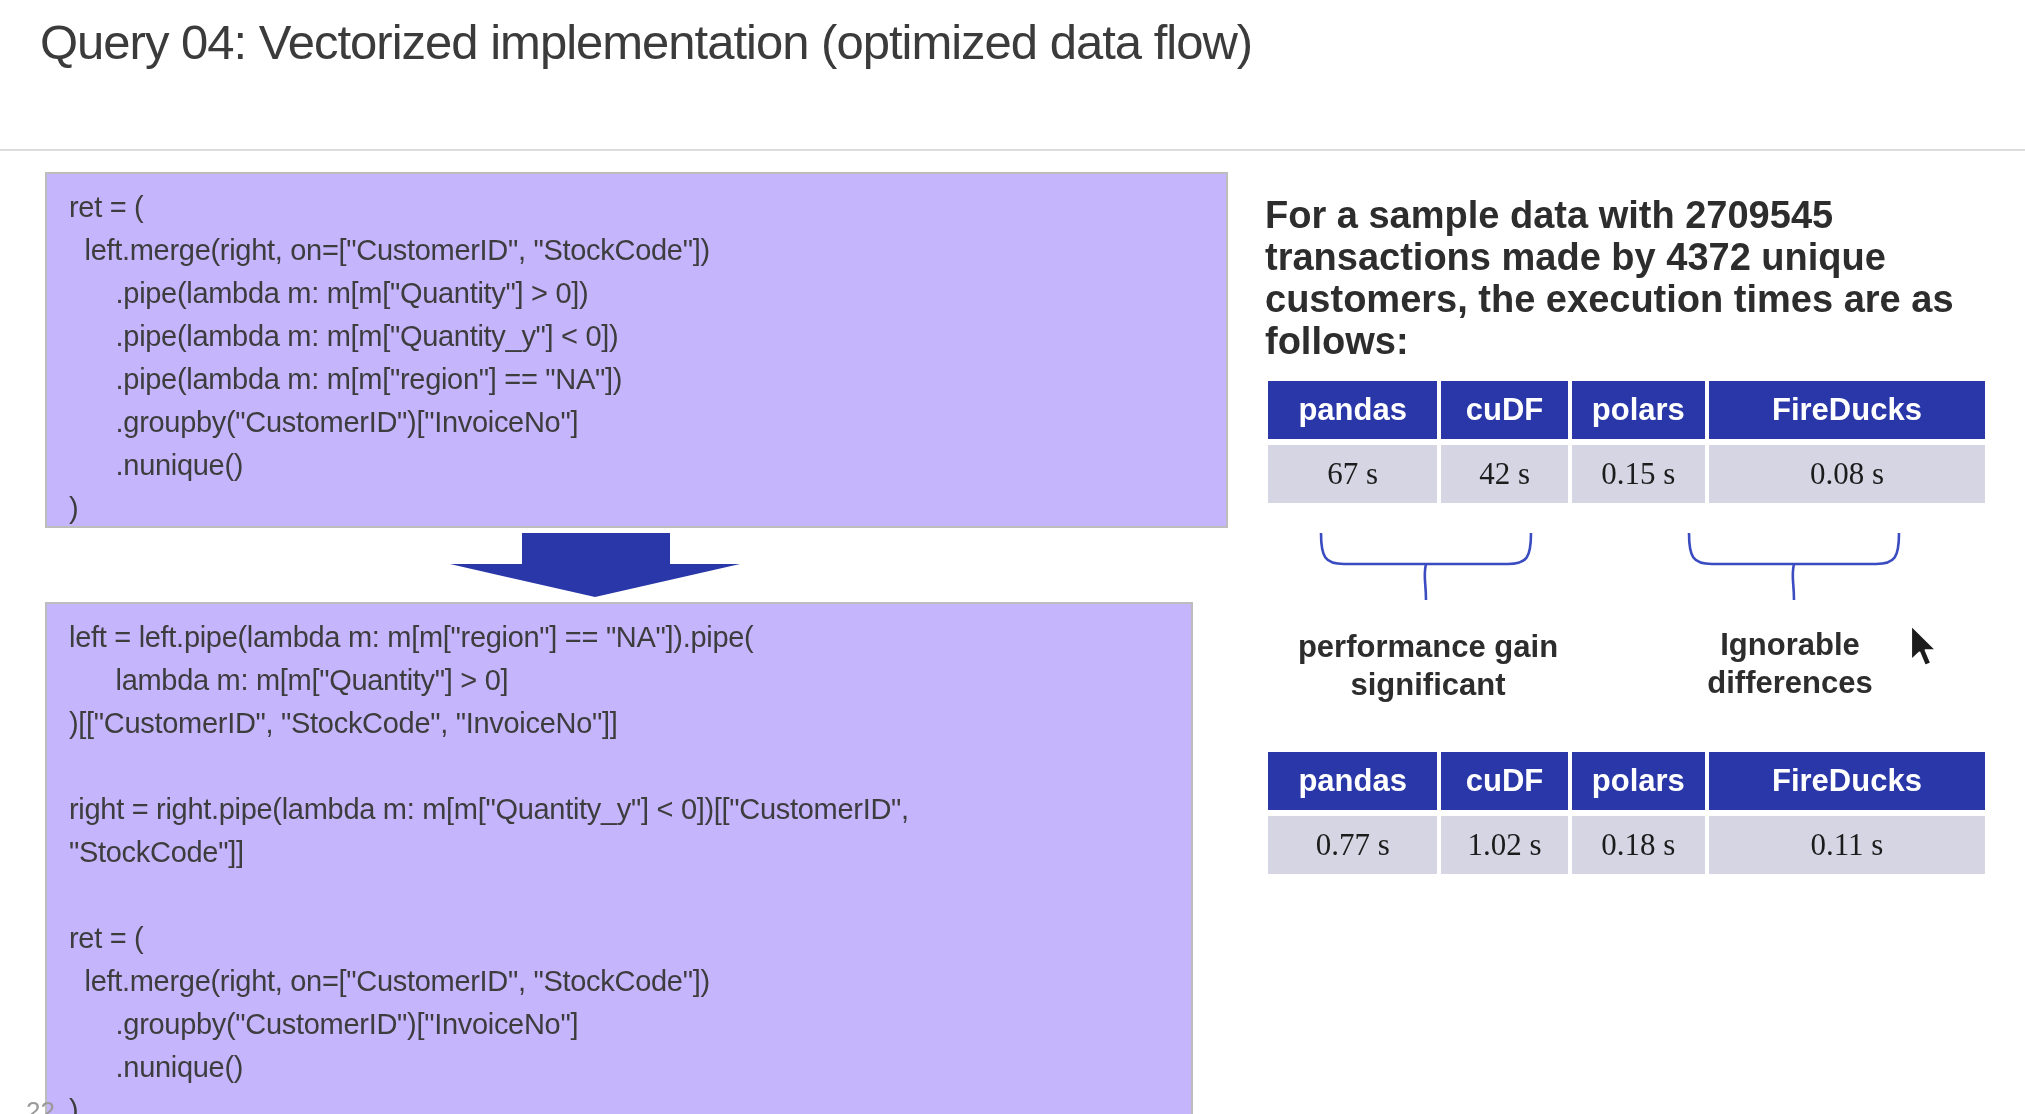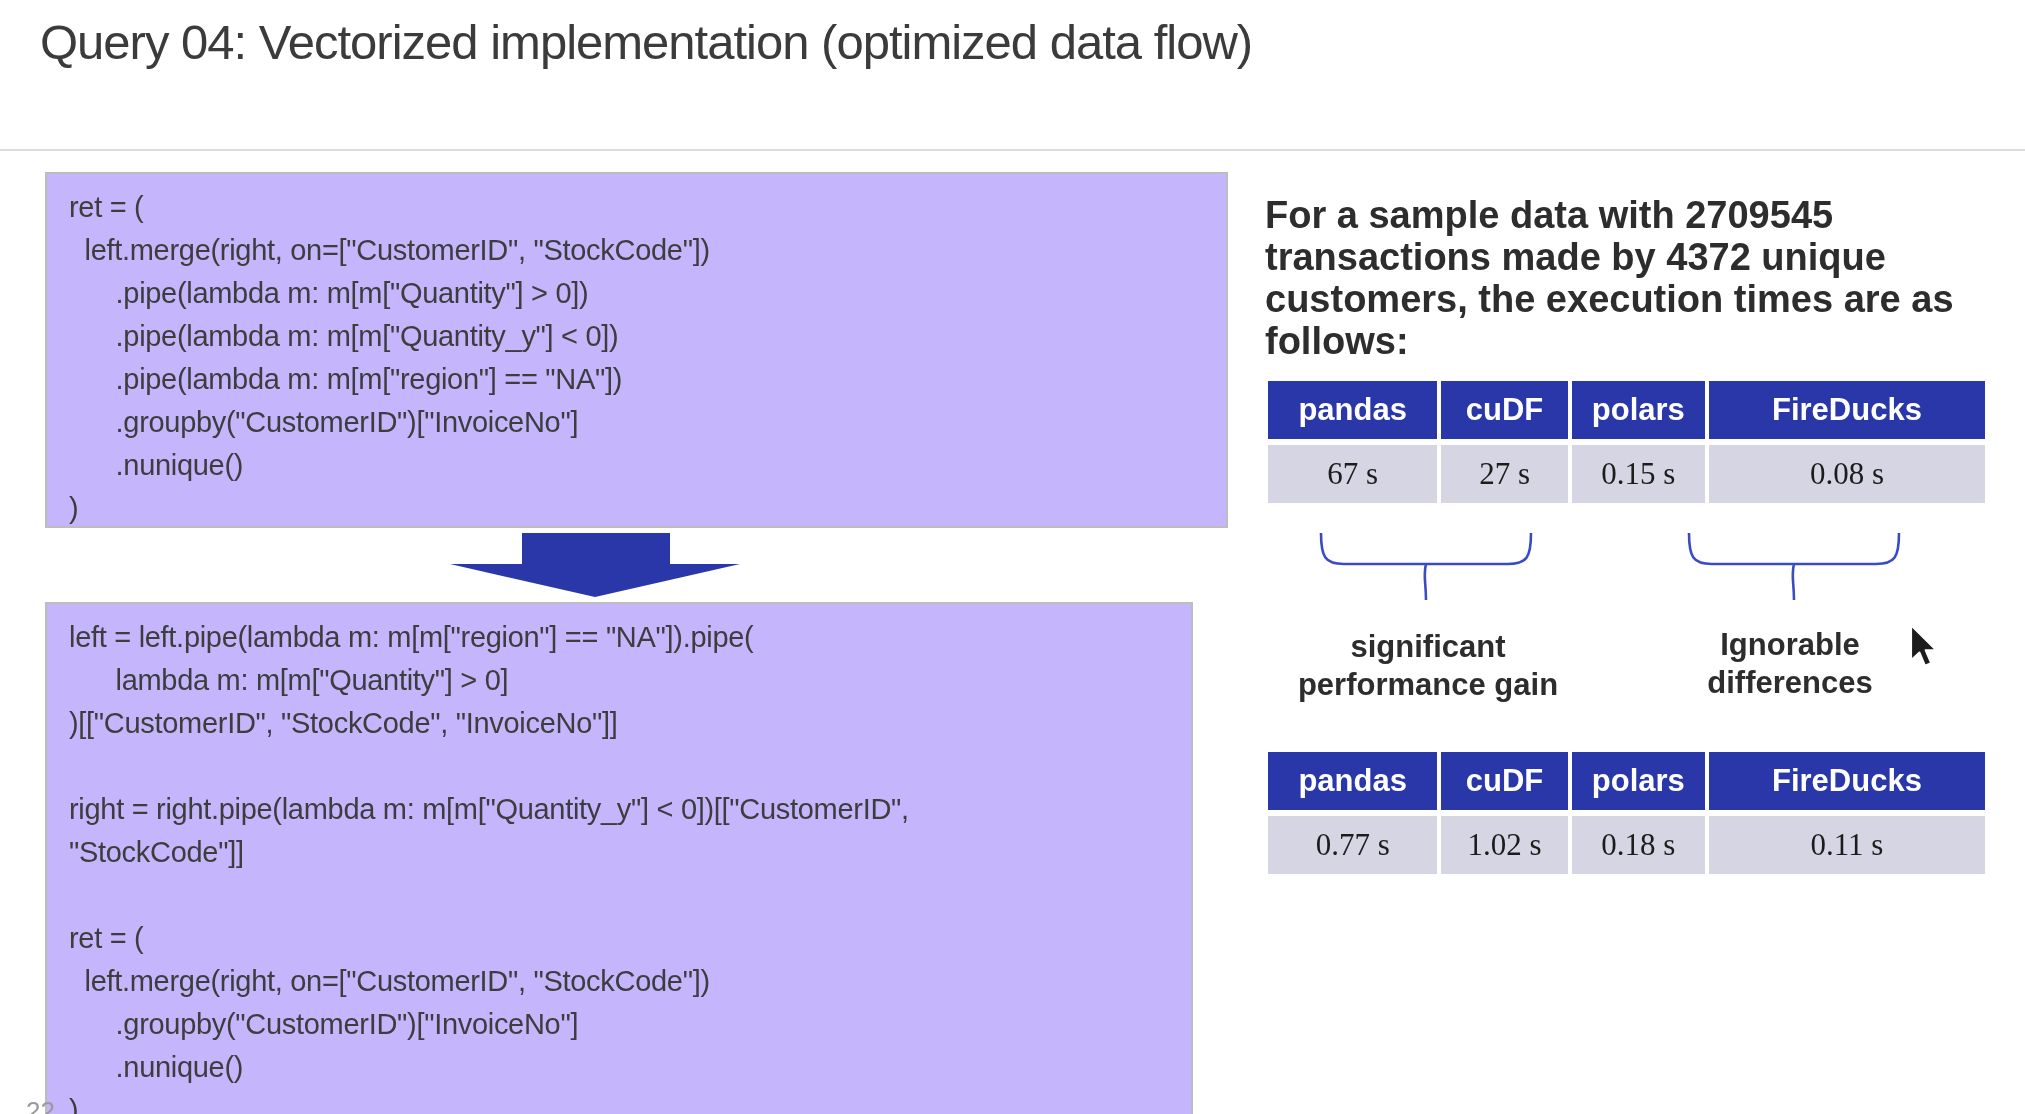--- a/index.html
+++ b/index.html
@@ -150,38 +150,38 @@
 
 <div class="abs perf-table perf-table-1">
   <div class="tbl-row">
     <div class="cell hd col-0">pandas</div>
     <div class="cell hd col-1">cuDF</div>
     <div class="cell hd col-2">polars</div>
     <div class="cell hd col-3">FireDucks</div>
   </div>
   <div class="tbl-row">
     <div class="cell val col-0">67 s</div>
-    <div class="cell val col-1">27 s</div>
+    <div class="cell val col-1">42 s</div>
     <div class="cell val col-2">0.15 s</div>
     <div class="cell val col-3">0.08 s</div>
   </div>
 </div>
 
 <svg class="abs brace-svg brace-left" viewBox="0 0 216 74">
   <path d="M3,3 C3,27 7,34 26,34 L190,34 C209,34 213,27 213,3" fill="none" stroke="#3b4cc0" stroke-width="2.6"></path>
   <path d="M108,34 C105,46 108,52 108,70" fill="none" stroke="#3b4cc0" stroke-width="2.6"></path>
 </svg>
 <svg class="abs brace-svg brace-right" viewBox="0 0 216 74">
   <path d="M3,3 C3,27 7,34 26,34 L190,34 C209,34 213,27 213,3" fill="none" stroke="#3b4cc0" stroke-width="2.6"></path>
   <path d="M108,34 C105,46 108,52 108,70" fill="none" stroke="#3b4cc0" stroke-width="2.6"></path>
 </svg>
 
 <div class="abs brace-label brace-label-left">
+  <div>performance gain</div>
   <div>significant</div>
-  <div>performance gain</div>
 </div>
 <div class="abs brace-label brace-label-right">
   <div>Ignorable</div>
   <div>differences</div>
 </div>
 
 <div class="abs perf-table perf-table-2">
   <div class="tbl-row">
     <div class="cell hd col-0">pandas</div>
     <div class="cell hd col-1">cuDF</div>

